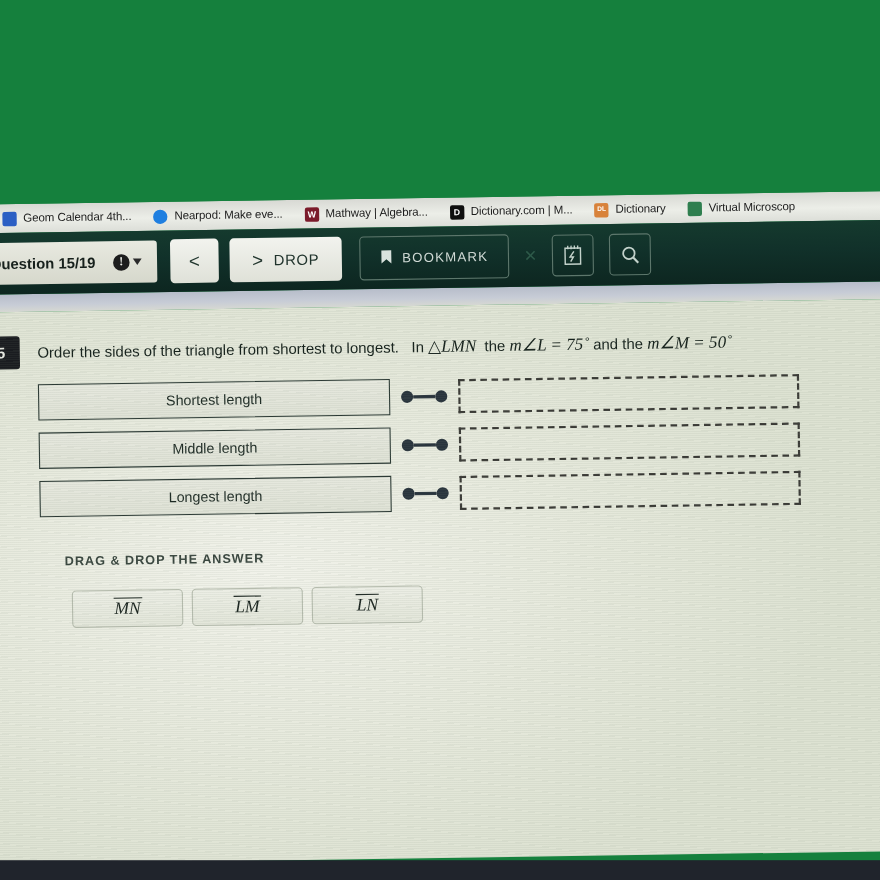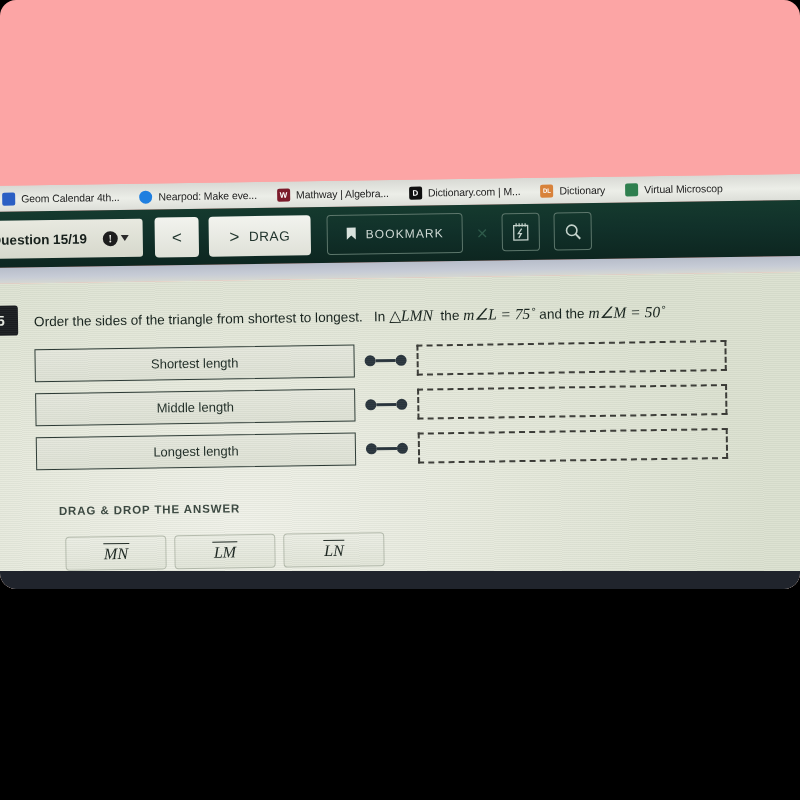--- a/index.html
+++ b/index.html
@@ -9,24 +9,23 @@
     width: 800px;
     height: 800px;
     overflow: hidden;
     background: #000;
     font-family: "Liberation Sans", sans-serif;
   }
 
   #screen {
     position: relative;
     width: 800px;
-    height: 589px;
-    background: #fca5a5;
+    height: 800px;
+    background: #15803d;
     overflow: hidden;
-    border-radius: 16px;
   }
 
   
   #tilt {
     position: absolute;
     left: -14px;
     top: 186px;
     width: 830px;
     height: 600px;
     transform: rotate(-0.85deg);
@@ -365,21 +364,21 @@
           <span class="chev-dn"></span>
         </span>
       </div>
 
       <div class="tb-btn prev">
         <span class="arrow-l">&lt;</span>
       </div>
 
       <div class="tb-btn next">
         <span class="arrow-r">&gt;</span>
-        <span>DRAG</span>
+        <span>DROP</span>
       </div>
 
       <div class="tb-btn bookmark">
         <span>
           <svg width="11" height="14" viewBox="0 0 11 14" aria-hidden="true">
             <path d="M1 1 h9 v12 l-4.5 -4 l-4.5 4 z" fill="#d8e2dd"></path>
           </svg>
         </span>
         <span>BOOKMARK</span>
       </div>

